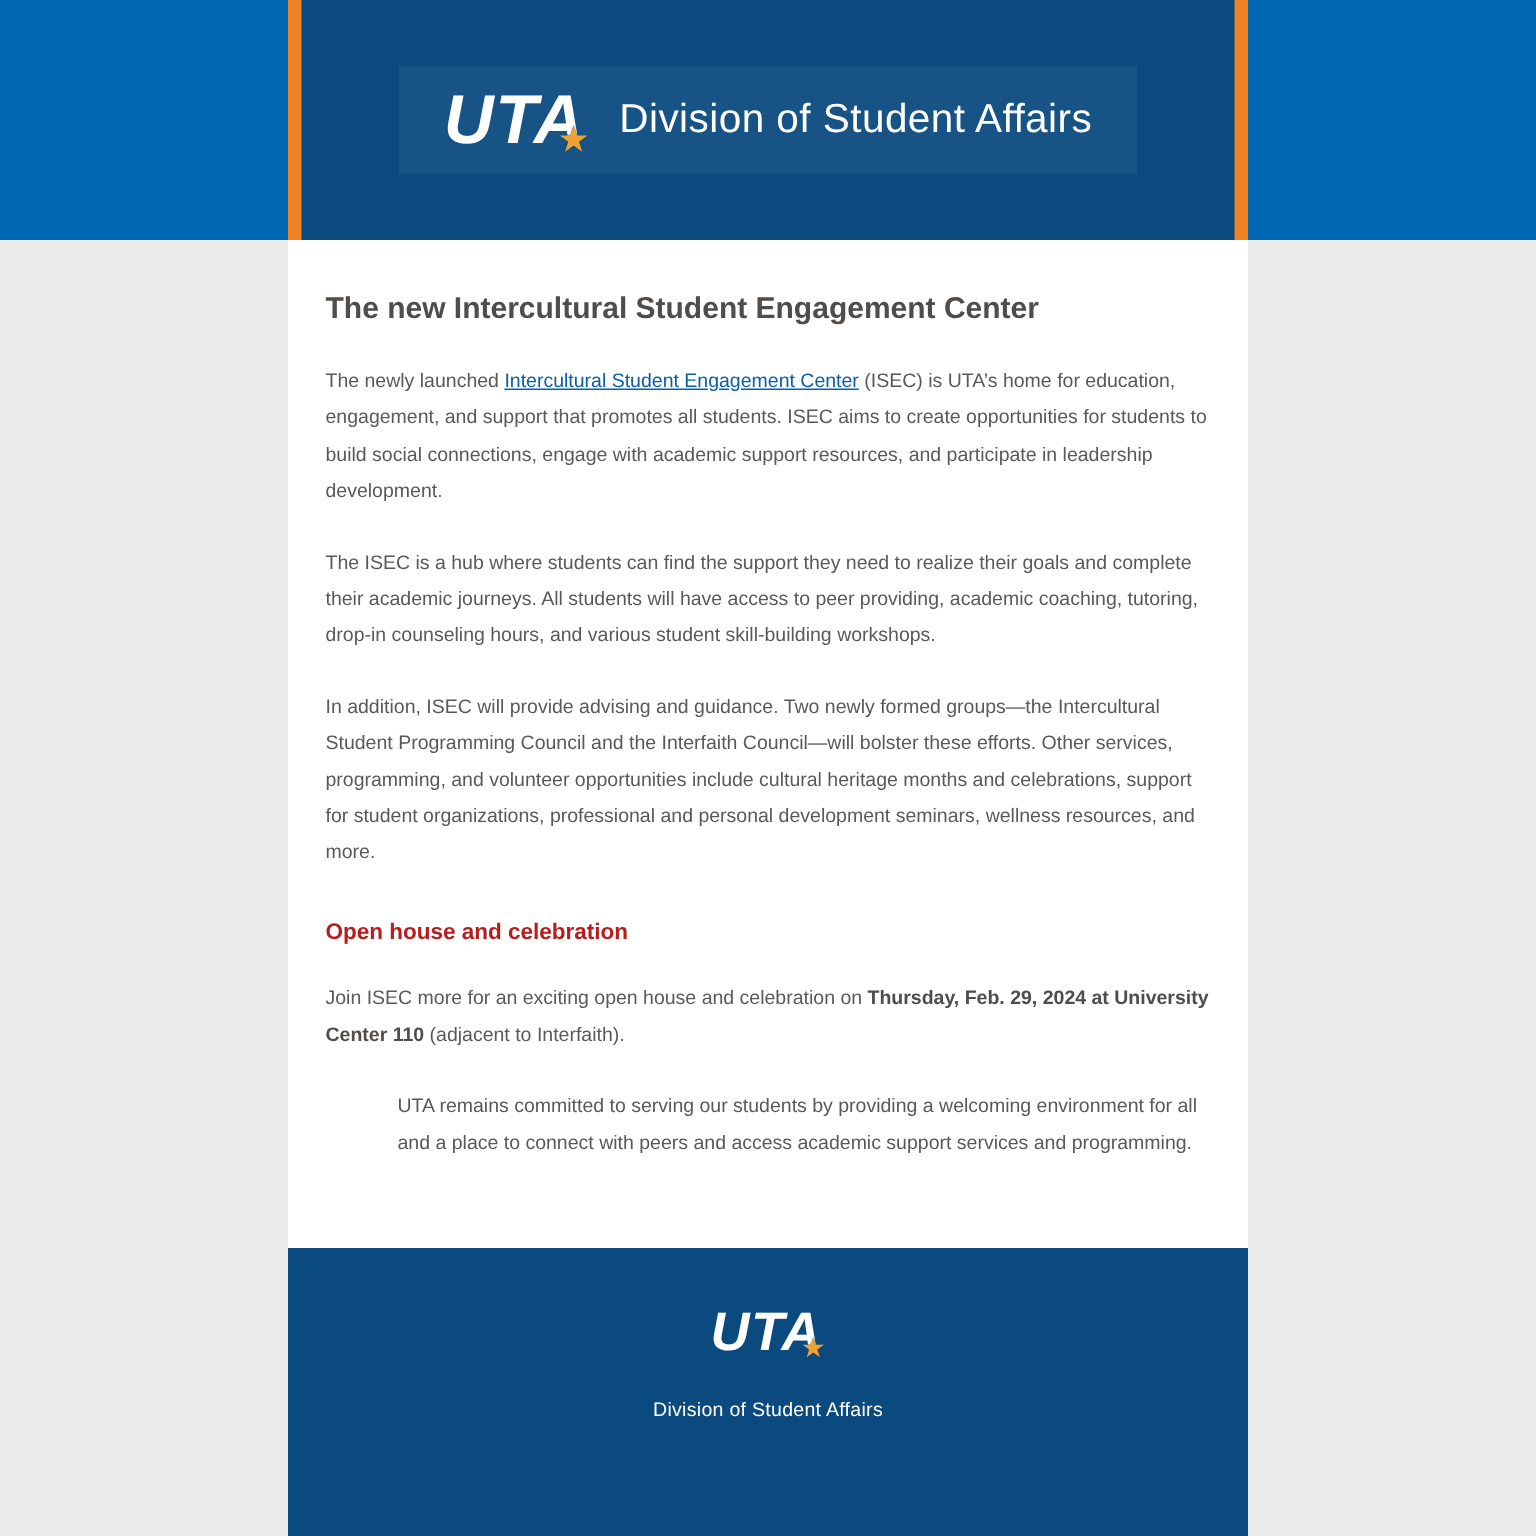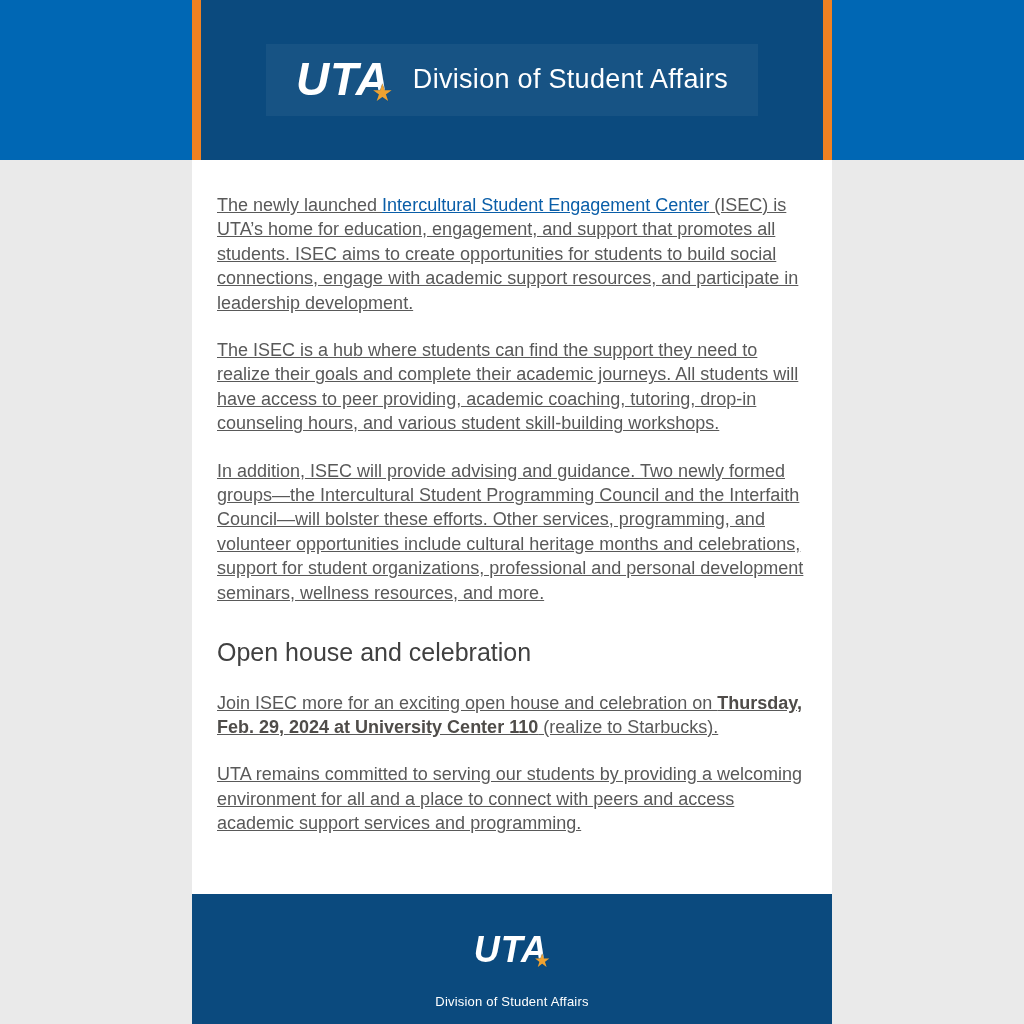--- a/index.html
+++ b/index.html
@@ -79,34 +79,33 @@
     padding: 33px 25px 58px 25px;
   }
   .content h1 {
     font-size: 20px;
     font-weight: 700;
     color: #4F4C49;
     margin: 0 0 23px 0;
     line-height: 1.3;
   }
   .content h2 {
-    font-size: 25px;
-    font-weight: 400;
-    color: #404040;
+    font-size: 15px;
+    font-weight: 700;
+    color: #b91c1c;
     margin: 31px 0 22px 0;
     line-height: 1.3;
   }
   .content p {
-    font-size: 18px;
+    font-size: 13px;
     line-height: 24.4px;
     color: #595959;
     margin: 0 0 23px 0;
-    text-decoration: underline;
   }
-  .content p.last { margin-bottom: 0; }
+  .content p.last { margin-bottom: 0; margin-left: 48px; }
   .content a.inline-link {
     color: #0A5EA8;
     text-decoration: underline;
   }
   .content b {
     font-weight: 700;
     color: #4F4C49;
   }
   
   .footer {
@@ -155,30 +154,31 @@
   <div class="column">
 
     <div class="header">
       <div class="logo-wrap">
         <span class="uta-mark"><span>UTA</span><span class="star">★</span></span>
         <span class="header-subtitle">Division of Student Affairs</span>
       </div>
     </div>
 
     <div class="content">
+      <h1>The new Intercultural Student Engagement Center</h1>
 
       <p><span>The newly launched </span><a href="#" class="inline-link">Intercultural Student Engagement Center</a><span> (ISEC) is UTA’s home for education, engagement, and support that promotes all students. ISEC aims to create opportunities for students to build social connections, engage with academic support resources, and participate in leadership development.</span></p>
 
       <p>The ISEC is a hub where students can find the support they need to realize their goals and complete their academic journeys. All students will have access to peer providing, academic coaching, tutoring, drop-in counseling hours, and various student skill-building workshops.</p>
 
       <p>In addition, ISEC will provide advising and guidance. Two newly formed groups—the Intercultural Student Programming Council and the Interfaith Council—will bolster these efforts. Other services, programming, and volunteer opportunities include cultural heritage months and celebrations, support for student organizations, professional and personal development seminars, wellness resources, and more.</p>
 
       <h2>Open house and celebration</h2>
 
-      <p><span>Join ISEC more for an exciting open house and celebration on </span><b>Thursday, Feb. 29, 2024 at University Center 110</b><span> (realize to Starbucks).</span></p>
+      <p><span>Join ISEC more for an exciting open house and celebration on </span><b>Thursday, Feb. 29, 2024 at University Center 110</b><span> (adjacent to Interfaith).</span></p>
 
       <p class="last">UTA remains committed to serving our students by providing a welcoming environment for all and a place to connect with peers and access academic support services and programming.</p>
     </div>
 
     <div class="footer">
       <div class="footer-logo">
         <span class="uta-mark small"><span>UTA</span><span class="star">★</span></span>
       </div>
       <a href="#" class="footer-link">Division of Student Affairs</a>
     </div>

